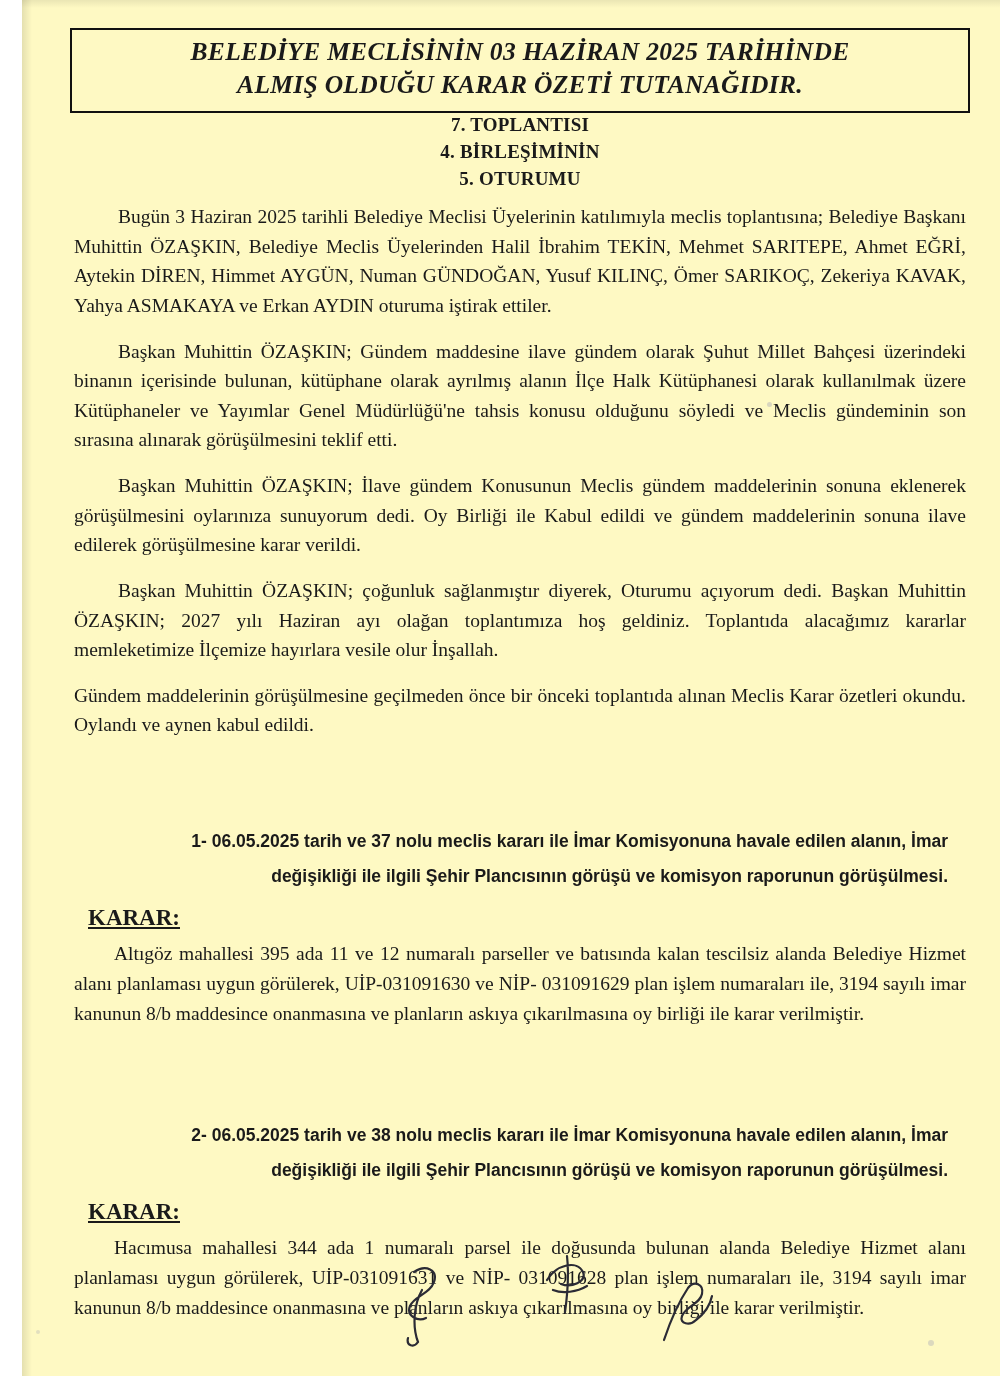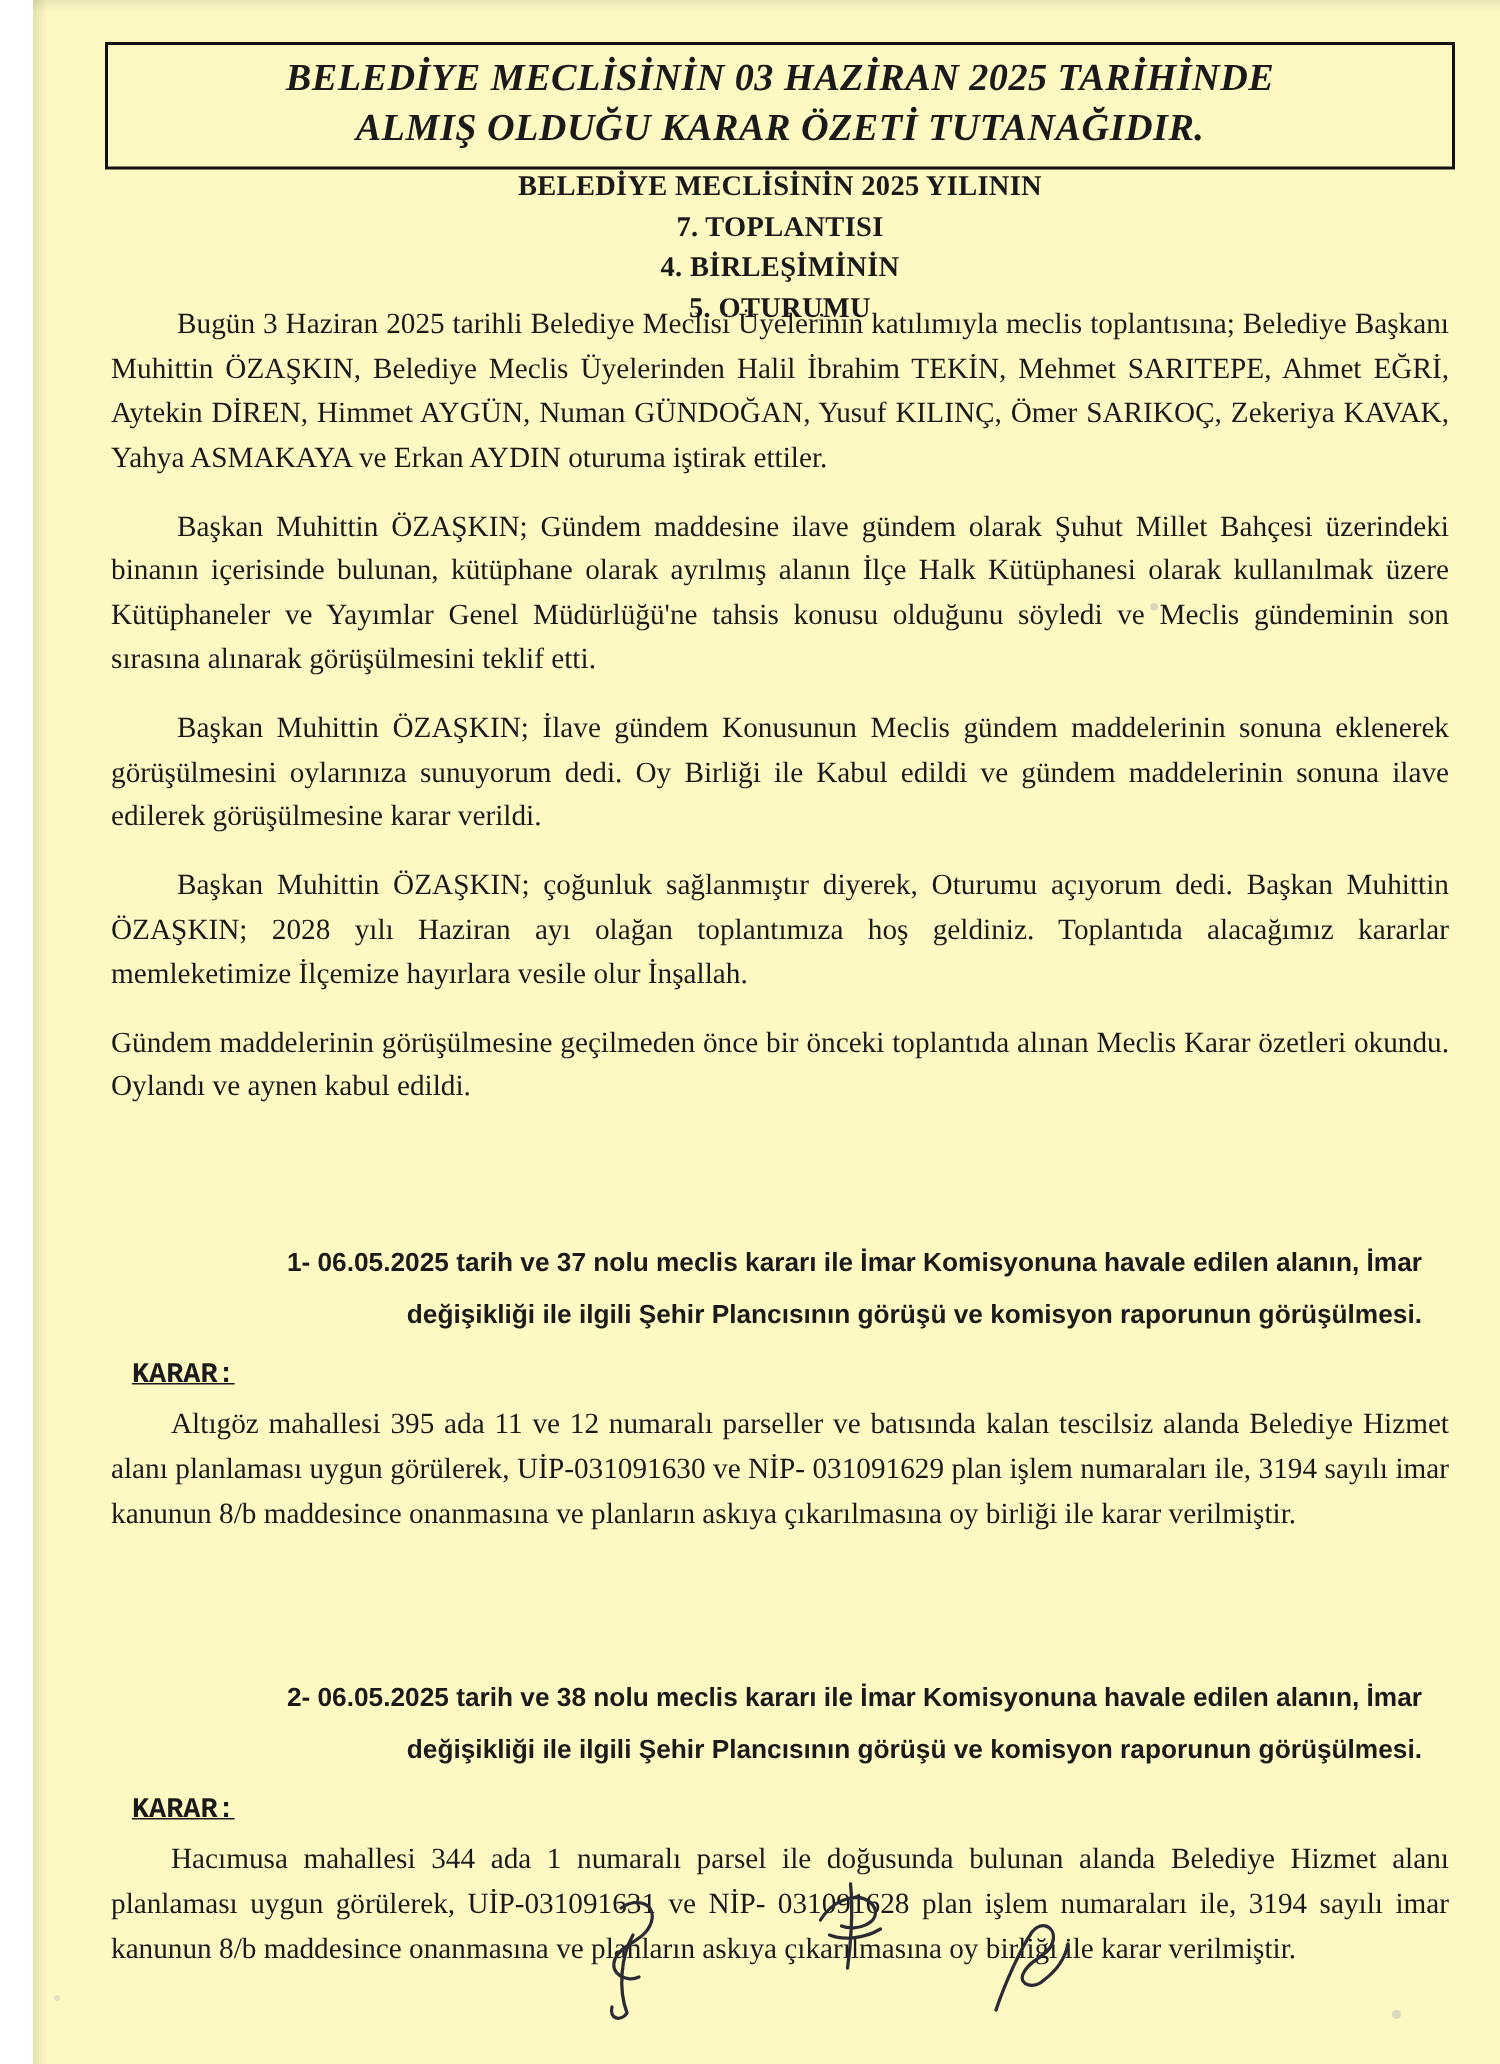--- a/index.html
+++ b/index.html
@@ -85,23 +85,23 @@
   .agenda-title {
     font-family: "Liberation Sans", sans-serif;
     font-weight: bold;
     font-size: 17.5px;
     line-height: 1.75;
     text-align: right;
     margin: 0 0 4px 14px;
     width: 860px;
   }
   .karar-label {
-    font-family: Liberation Mono, monospace;
-    font-weight: bold;
-    font-size: 19px;
+    font-family: Liberation Serif, serif;
+    font-weight: bold;
+    font-size: 23px;
     text-decoration: underline;
     margin: 14px 0 8px 14px;
   }
   .karar-body {
     margin: 0 0 10px 0;
     font-size: 19.5px;
     line-height: 1.52;
     text-align: justify;
     text-indent: 40px;
   }
@@ -152,32 +152,31 @@
 
   <div class="edge-shadow-left"></div>
   <div class="edge-shadow-top"></div>
 
   <div class="title-box">
     <div class="line">BELEDİYE MECLİSİNİN 03 HAZİRAN 2025 TARİHİNDE</div>
     <div class="line">ALMIŞ OLDUĞU KARAR ÖZETİ TUTANAĞIDIR.</div>
   </div>
 
   <div class="subheads">
-    <div>BELEDİYE MECLİSİNİN 2025 YILININ</div>
     <div>7. TOPLANTISI</div>
     <div>4. BİRLEŞİMİNİN</div>
     <div>5. OTURUMU</div>
   </div>
 
   <div class="body-area">
 
     <p class="para">Bugün 3 Haziran 2025 tarihli Belediye Meclisi Üyelerinin katılımıyla meclis toplantısına; Belediye Başkanı Muhittin ÖZAŞKIN, Belediye Meclis Üyelerinden Halil İbrahim TEKİN, Mehmet SARITEPE, Ahmet EĞRİ, Aytekin DİREN, Himmet AYGÜN, Numan GÜNDOĞAN, Yusuf KILINÇ, Ömer SARIKOÇ, Zekeriya KAVAK, Yahya ASMAKAYA ve Erkan AYDIN oturuma iştirak ettiler.</p>
     <p class="para">Başkan Muhittin ÖZAŞKIN; Gündem maddesine ilave gündem olarak Şuhut Millet Bahçesi üzerindeki binanın içerisinde bulunan, kütüphane olarak ayrılmış alanın İlçe Halk Kütüphanesi olarak kullanılmak üzere Kütüphaneler ve Yayımlar Genel Müdürlüğü'ne tahsis konusu olduğunu söyledi ve Meclis gündeminin son sırasına alınarak görüşülmesini teklif etti.</p>
     <p class="para">Başkan Muhittin ÖZAŞKIN; İlave gündem Konusunun Meclis gündem maddelerinin sonuna eklenerek görüşülmesini oylarınıza sunuyorum dedi. Oy Birliği ile Kabul edildi ve gündem maddelerinin sonuna ilave edilerek görüşülmesine karar verildi.</p>
-    <p class="para">Başkan Muhittin ÖZAŞKIN; çoğunluk sağlanmıştır diyerek, Oturumu açıyorum dedi. Başkan Muhittin ÖZAŞKIN; 2028 yılı Haziran ayı olağan toplantımıza hoş geldiniz. Toplantıda alacağımız kararlar memleketimize İlçemize hayırlara vesile olur İnşallah.</p>
+    <p class="para">Başkan Muhittin ÖZAŞKIN; çoğunluk sağlanmıştır diyerek, Oturumu açıyorum dedi. Başkan Muhittin ÖZAŞKIN; 2027 yılı Haziran ayı olağan toplantımıza hoş geldiniz. Toplantıda alacağımız kararlar memleketimize İlçemize hayırlara vesile olur İnşallah.</p>
     <p class="para no-indent">Gündem maddelerinin görüşülmesine geçilmeden önce bir önceki toplantıda alınan Meclis Karar özetleri okundu. Oylandı ve aynen kabul edildi.</p>
 
     <div class="spacer-1"></div>
 
     <div class="agenda">
       <div class="agenda-title">1- 06.05.2025 tarih ve 37 nolu meclis kararı ile İmar Komisyonuna havale edilen alanın, İmar</div>
       <div class="agenda-title">değişikliği ile ilgili Şehir Plancısının görüşü ve komisyon raporunun görüşülmesi.</div>
       <div class="karar-label">KARAR:</div>
       <p class="karar-body">Altıgöz mahallesi 395 ada 11 ve 12 numaralı parseller ve batısında kalan tescilsiz alanda Belediye Hizmet alanı planlaması uygun görülerek, UİP-031091630 ve NİP- 031091629 plan işlem numaraları ile, 3194 sayılı imar kanunun 8/b maddesince onanmasına ve planların askıya çıkarılmasına oy birliği ile karar verilmiştir.</p>
     </div>

